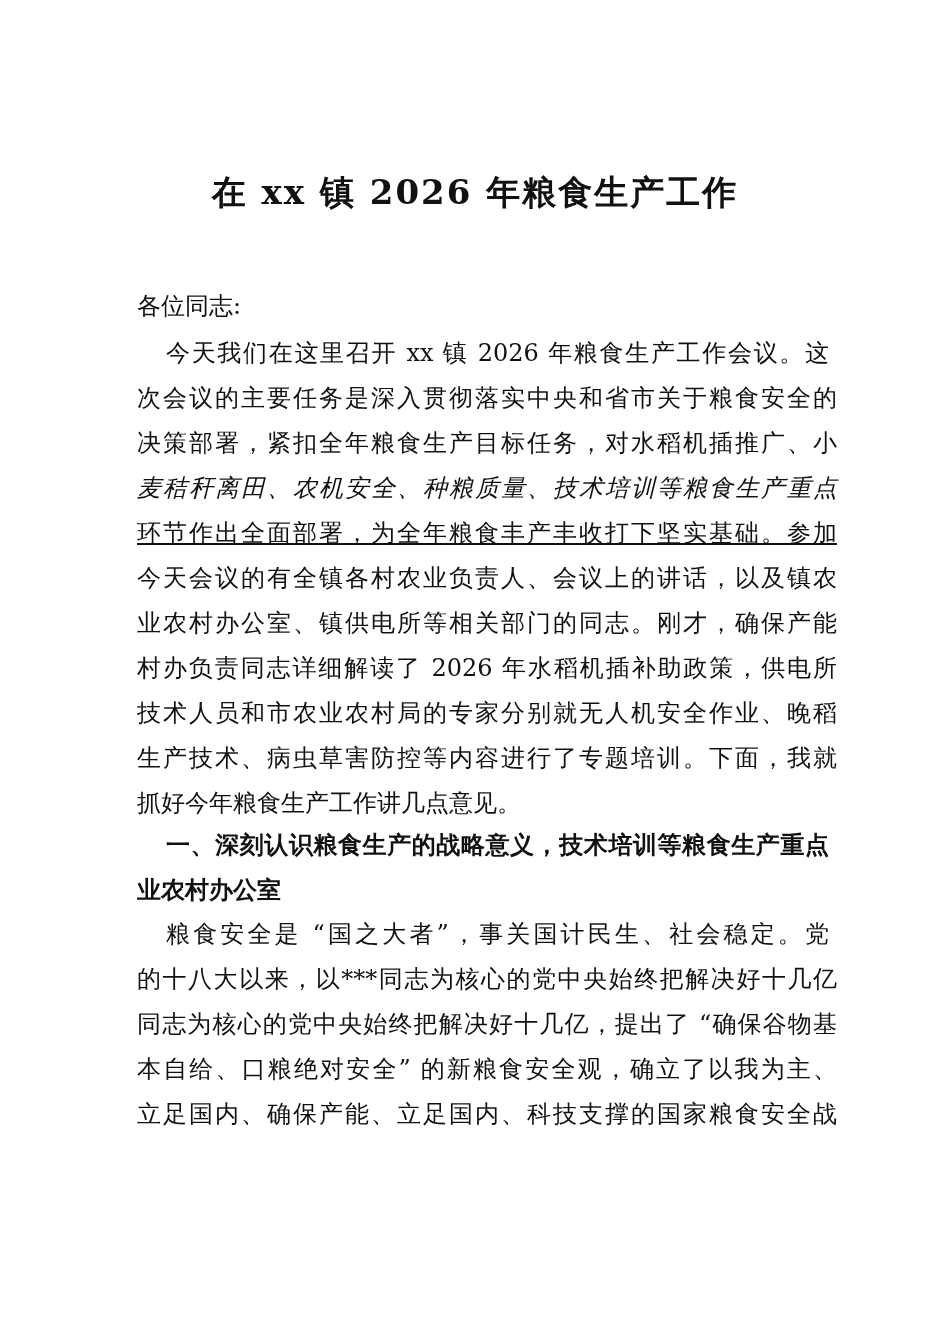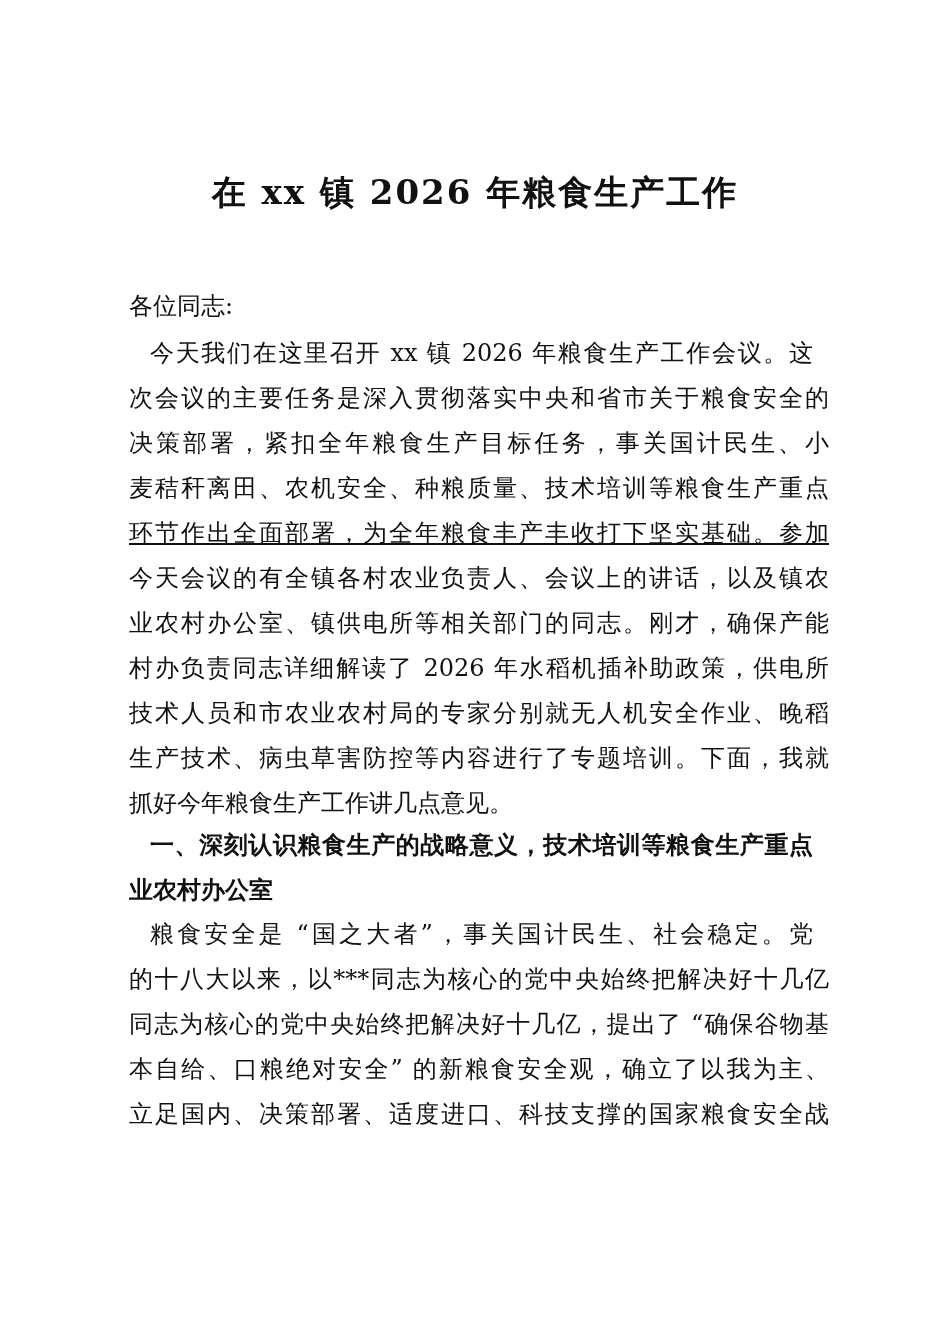--- a/index.html
+++ b/index.html
@@ -31,64 +31,64 @@
       font-weight: bold;
       letter-spacing: 2px;
       line-height: 44px;
       white-space: pre;
     }
     .title.l1 { top: 170px; }
     .title.l2 { top: 218px; font-weight: normal; letter-spacing: 3px; }
 
     .line {
       position: absolute;
-      left: 129px;
+      left: 137px;
       width: 700px;
       font-size: 24px;
       line-height: 32px;
       height: 32px;
       white-space: pre;
       text-align: justify;
       text-align-last: justify;
       letter-spacing: 0px;
     }
     .line.last { text-align-last: left; }
-    .line.indent { left: 150px; width: 663px; }
+    .line.indent { left: 166px; width: 663px; }
     .line.heading { font-weight: bold; }
     .line.salutation { text-align-last: left; }
   </style>
 </head>
 <body>
 
 <div class="page">
 
   <div class="title l1">在 xx 镇 2026 年粮食生产工作</div>
 
   <div class="line salutation" style="top:290px;">各位同志:</div>
 
   <div>
     <div class="line indent" style="top:337px;">今天我们在这里召开 xx 镇 2026 年粮食生产工作会议。这</div>
     <div class="line" style="top:382px;">次会议的主要任务是深入贯彻落实中央和省市关于粮食安全的</div>
-    <div class="line" style="top:427px;">决策部署，紧扣全年粮食生产目标任务，事关国计民生、小</div>
-    <div class="line" style="top:472px;">麦秸秆离田、农机安全、种粮质量、技术培训等粮食生产重点</div>
+    <div class="line" style="top:427px;">决策部署，紧扣全年粮食生产目标任务，对水稻机插推广、小</div>
+    <div class="line" style="top:472px;font-style:italic;">麦秸秆离田、农机安全、种粮质量、技术培训等粮食生产重点</div>
     <div class="line" style="top:517px;text-decoration:underline;">环节作出全面部署，为全年粮食丰产丰收打下坚实基础。参加</div>
     <div class="line" style="top:562px;">今天会议的有全镇各村农业负责人、会议上的讲话，以及镇农</div>
     <div class="line" style="top:607px;">业农村办公室、镇供电所等相关部门的同志。刚才，确保产能</div>
     <div class="line" style="top:652px;">村办负责同志详细解读了 2026 年水稻机插补助政策，供电所</div>
     <div class="line" style="top:697px;">技术人员和市农业农村局的专家分别就无人机安全作业、晚稻</div>
     <div class="line" style="top:742px;">生产技术、病虫草害防控等内容进行了专题培训。下面，我就</div>
     <div class="line last" style="top:787px;">抓好今年粮食生产工作讲几点意见。</div>
   </div>
 
   <div>
     <div class="line indent heading" style="top:829px;">一、深刻认识粮食生产的战略意义，技术培训等粮食生产重点</div>
     <div class="line heading last" style="top:874px;">业农村办公室</div>
   </div>
 
   <div>
     <div class="line indent" style="top:918px;">粮食安全是 “国之大者”，事关国计民生、社会稳定。党</div>
     <div class="line" style="top:963px;">的十八大以来，以***同志为核心的党中央始终把解决好十几亿</div>
     <div class="line" style="top:1008px;">同志为核心的党中央始终把解决好十几亿，提出了 “确保谷物基</div>
     <div class="line" style="top:1053px;">本自给、口粮绝对安全” 的新粮食安全观，确立了以我为主、</div>
-    <div class="line" style="top:1098px;">立足国内、决策部署、适度进口、科技支撑的国家粮食安全战</div>
+    <div class="line" style="top:1098px;">立足国内、确保产能、立足国内、科技支撑的国家粮食安全战</div>
   </div>
 
 </div>
 
 </body></html>

